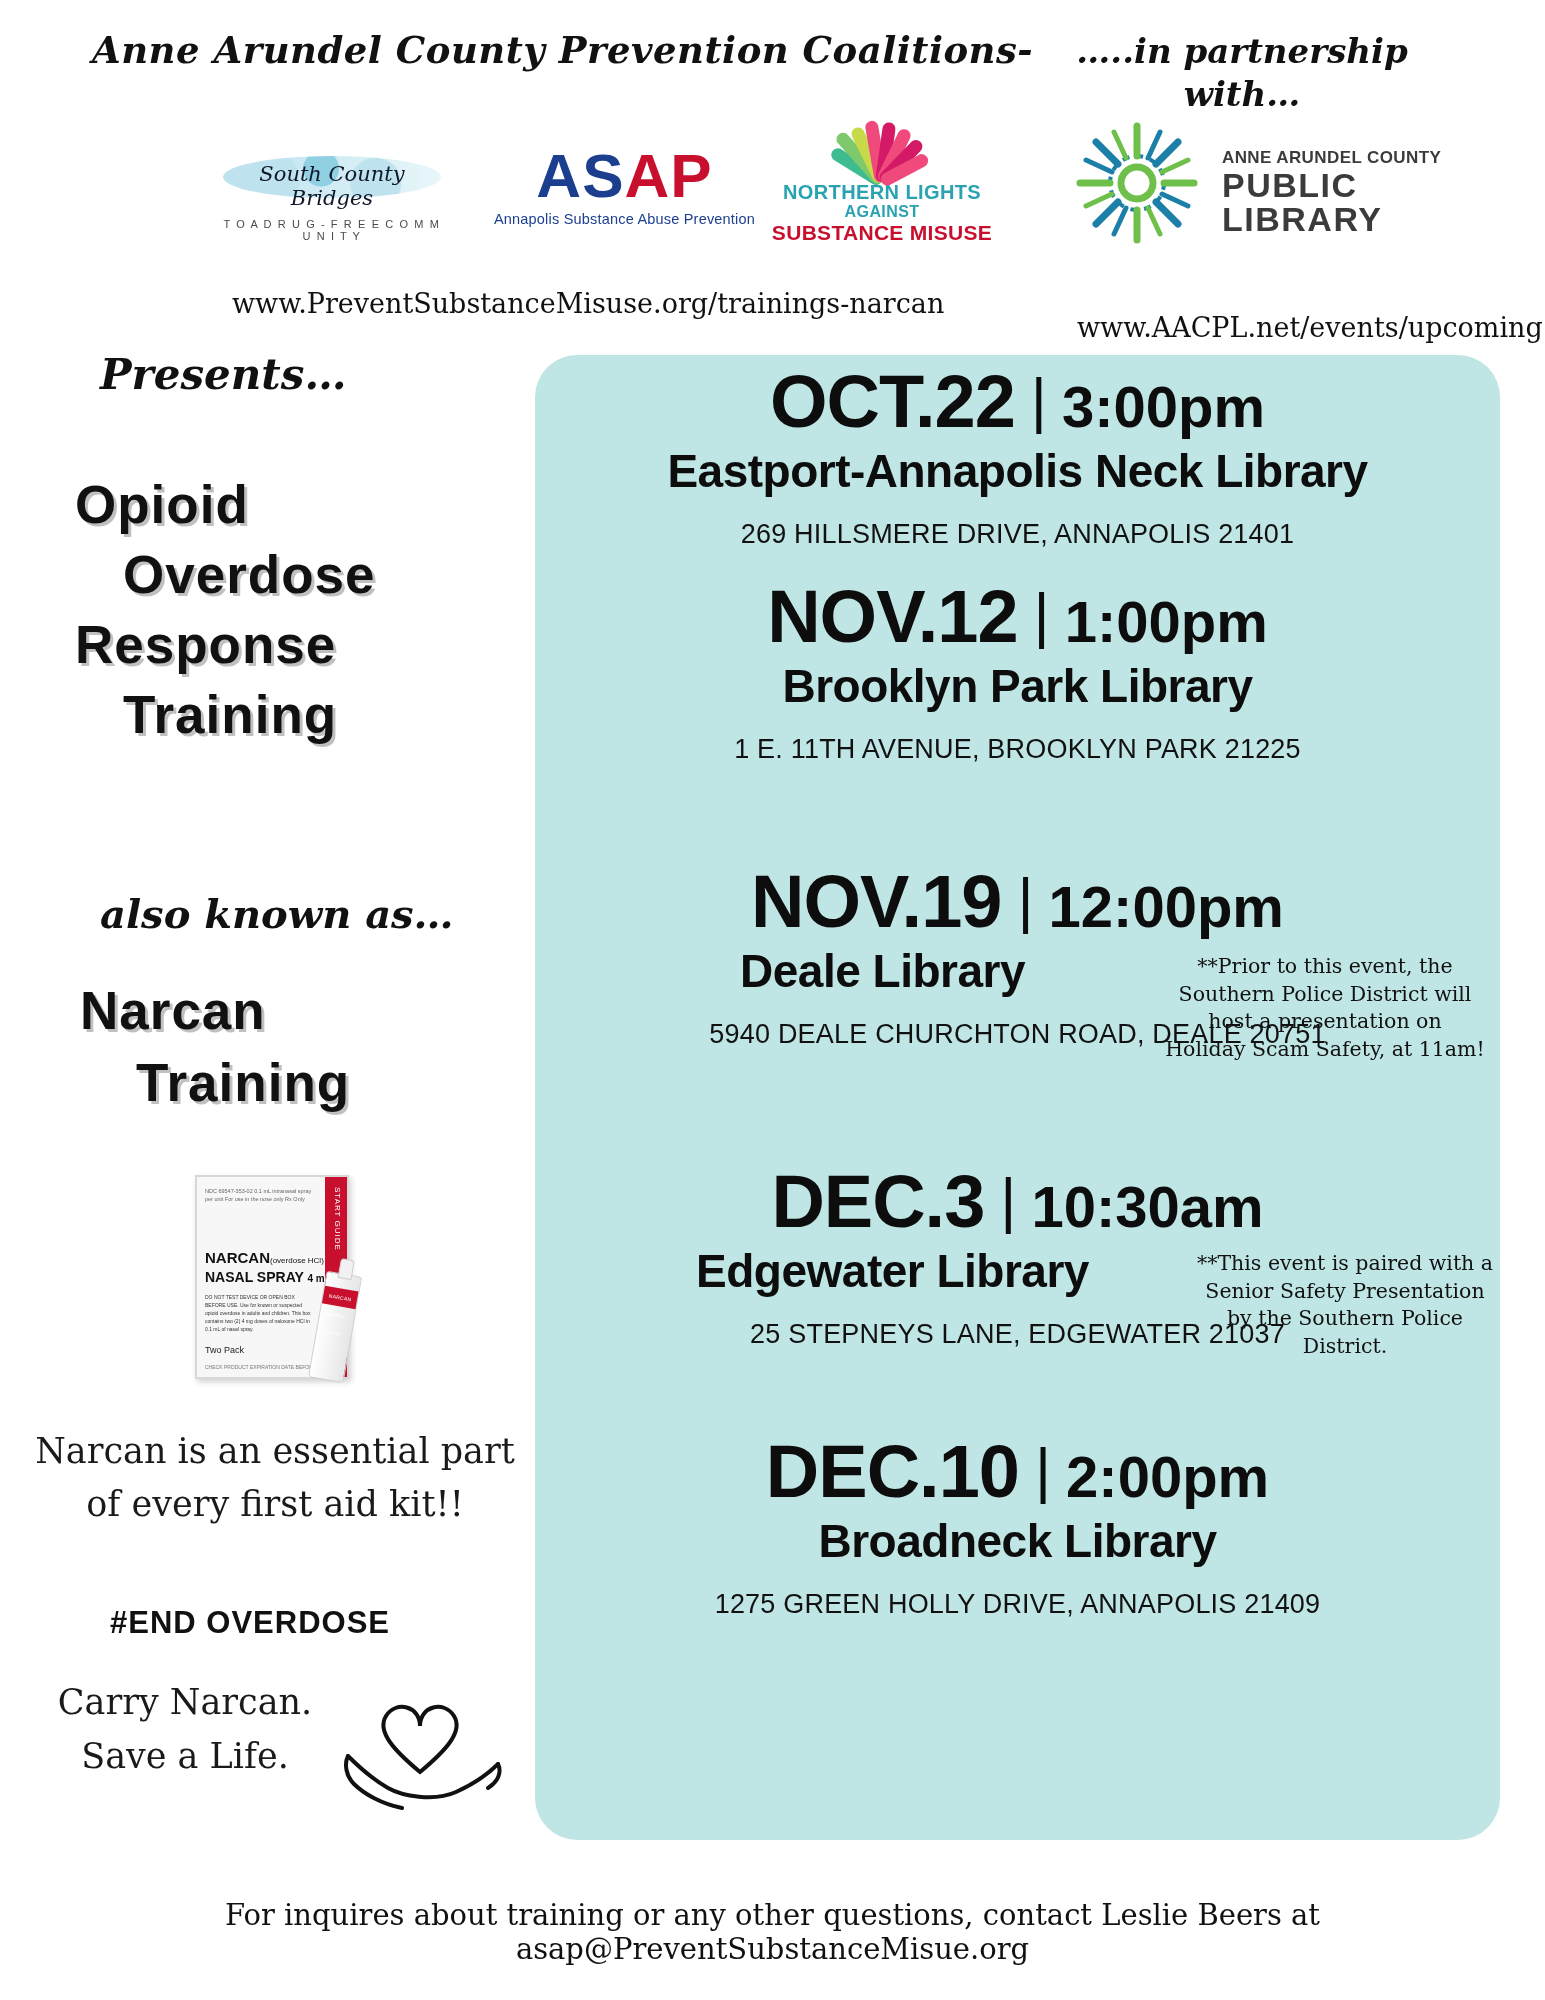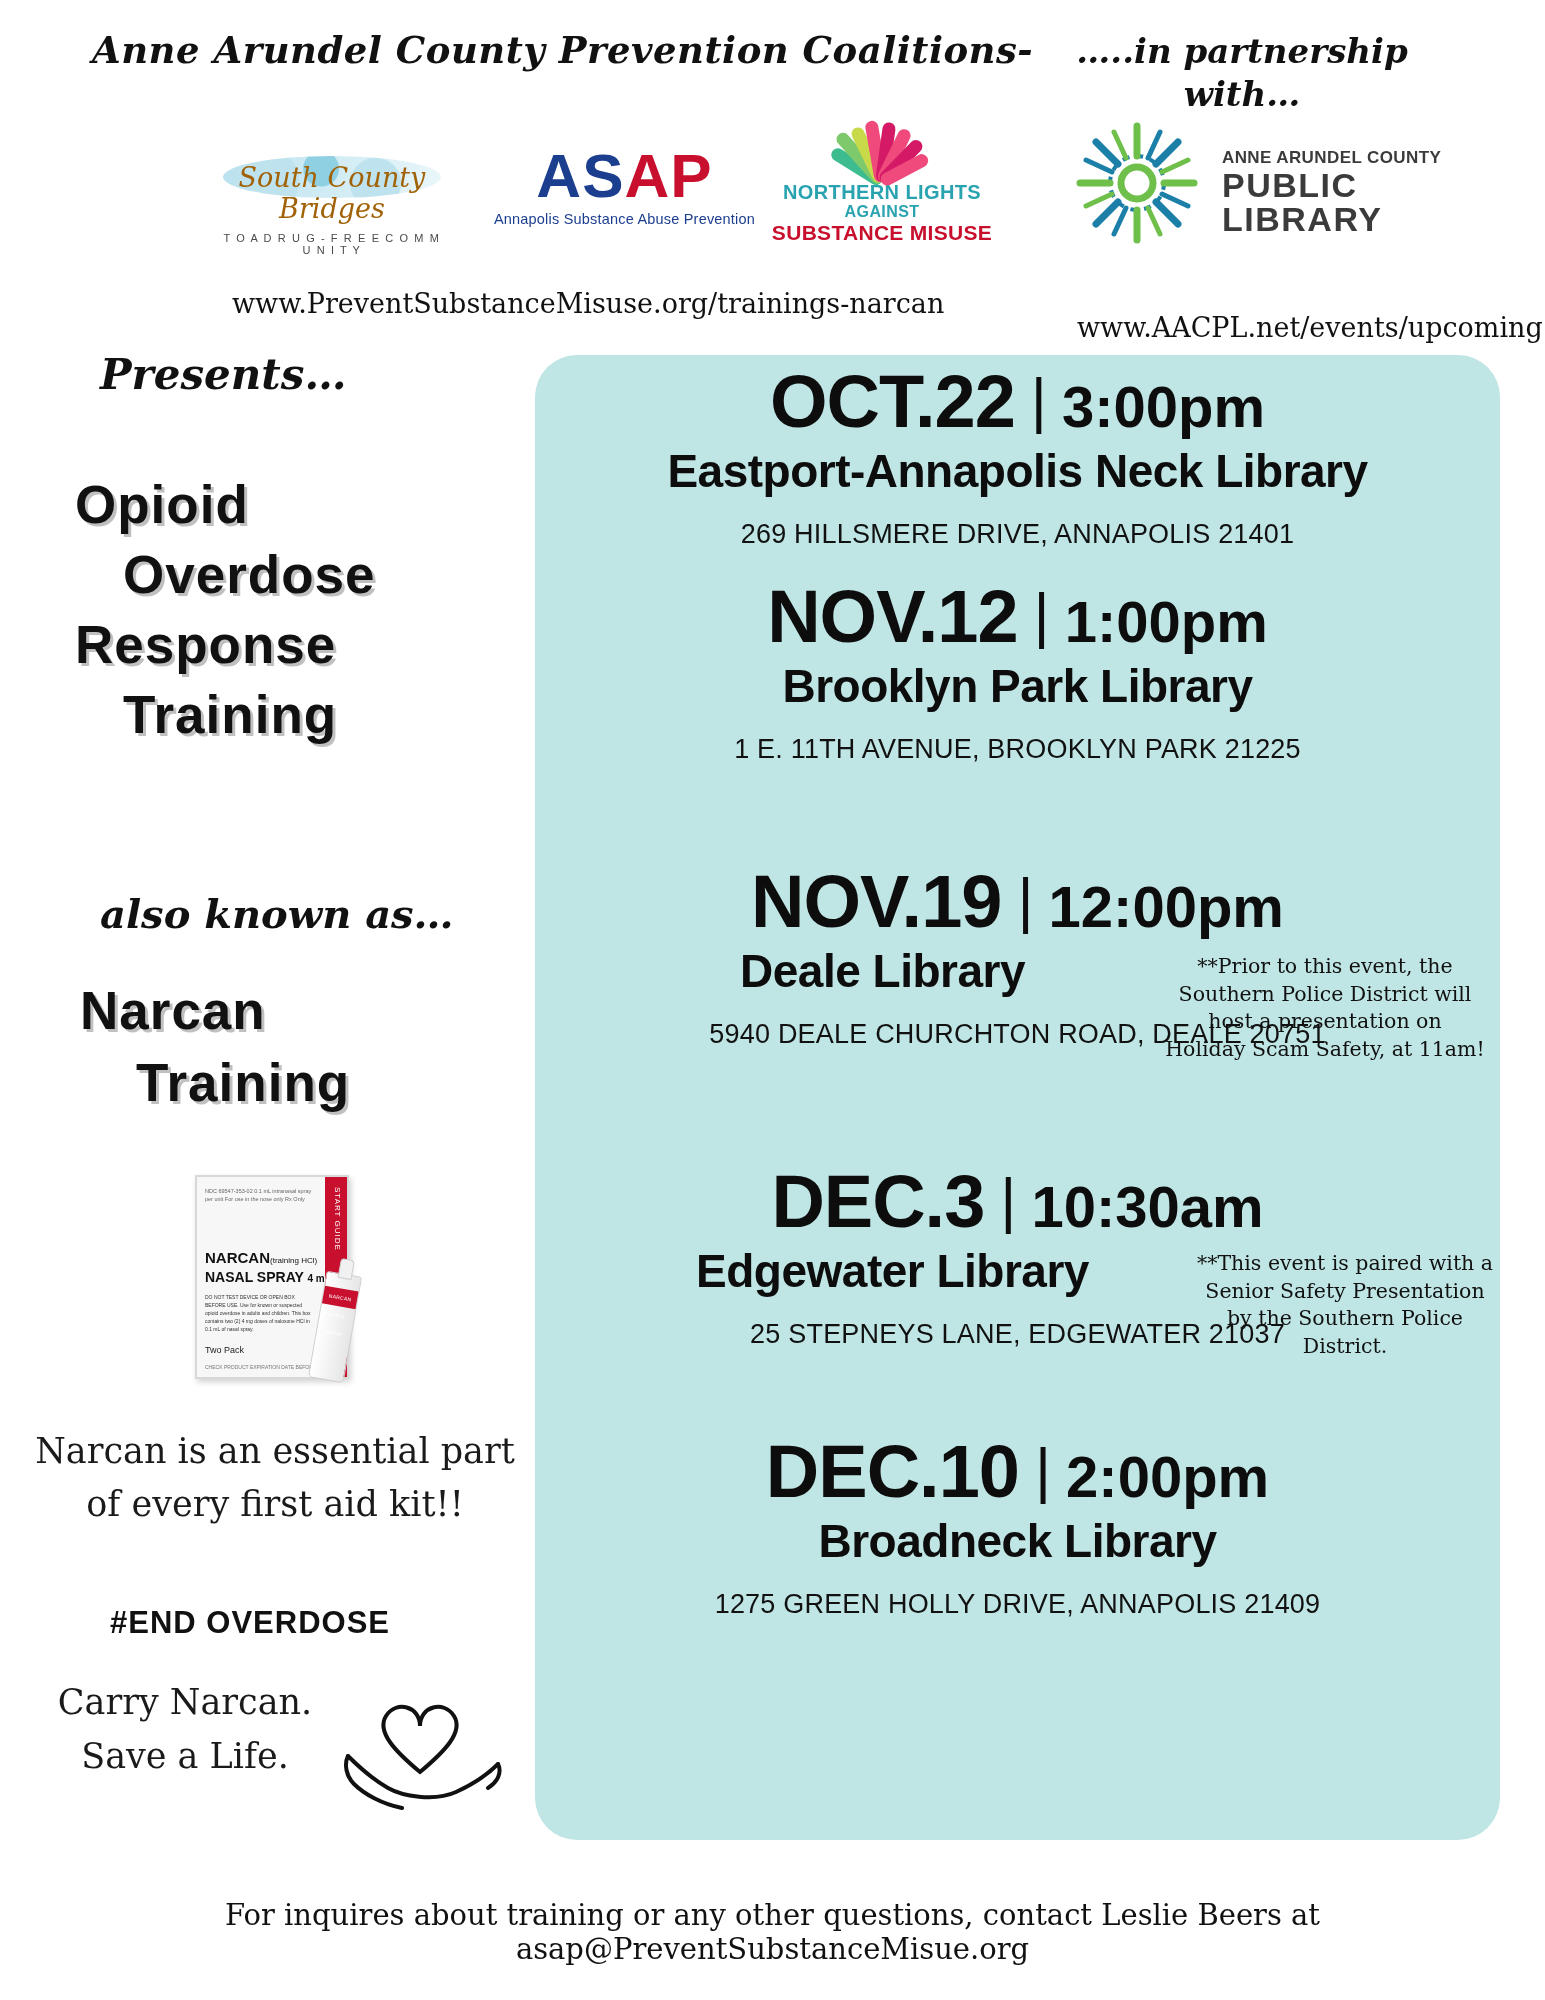--- a/index.html
+++ b/index.html
@@ -112,22 +112,22 @@
                 radial-gradient(circle at 45% 30%, #8fd0e3 0 14%, transparent 15%),
                 radial-gradient(circle at 70% 65%, #bfe3ee 0 16%, transparent 17%),
                 linear-gradient(90deg, rgba(150,210,230,.65), rgba(190,230,240,.35));
     border-radius: 50%;
   }
   .scb-name {
     position: relative;
     top: 12px;
     font-family: "DejaVu Serif", serif;
     font-style: italic;
-    font-size: 27px;
-    color: #a16207;
+    font-size: 21px;
+    color: #0f172a;
   }
   .scb-sub {
     position: relative;
     top: 20px;
     font-size: 11px;
     letter-spacing: 1.6px;
     color: #4a4a4a;
   }
 
   
@@ -601,21 +601,21 @@
   <div class="l1">Narcan</div>
   <div class="l2">Training</div>
 </div>
 
 <div class="narcan-img">
   <div class="nbox">
     <div class="nbox-tiny">NDC 69547-353-02        0.1 mL intranasal spray per unit
 For use in the nose only
 Rx Only</div>
     <div class="nbox-brand">
-      <span>NARCAN</span><span class="sub">(training HCl)</span>
+      <span>NARCAN</span><span class="sub">(overdose HCl)</span>
     </div>
     <div class="nbox-spray">
       <span>NASAL SPRAY</span> <span class="mg">4 mg</span>
     </div>
     <div class="nbox-warn">DO NOT TEST DEVICE OR OPEN BOX BEFORE USE.
 
 Use for known or suspected opioid overdose in adults and children.
 
 This box contains two (2) 4 mg doses of naloxone HCl in 0.1 mL of nasal spray.</div>
     <div class="nbox-pack">Two Pack</div>

